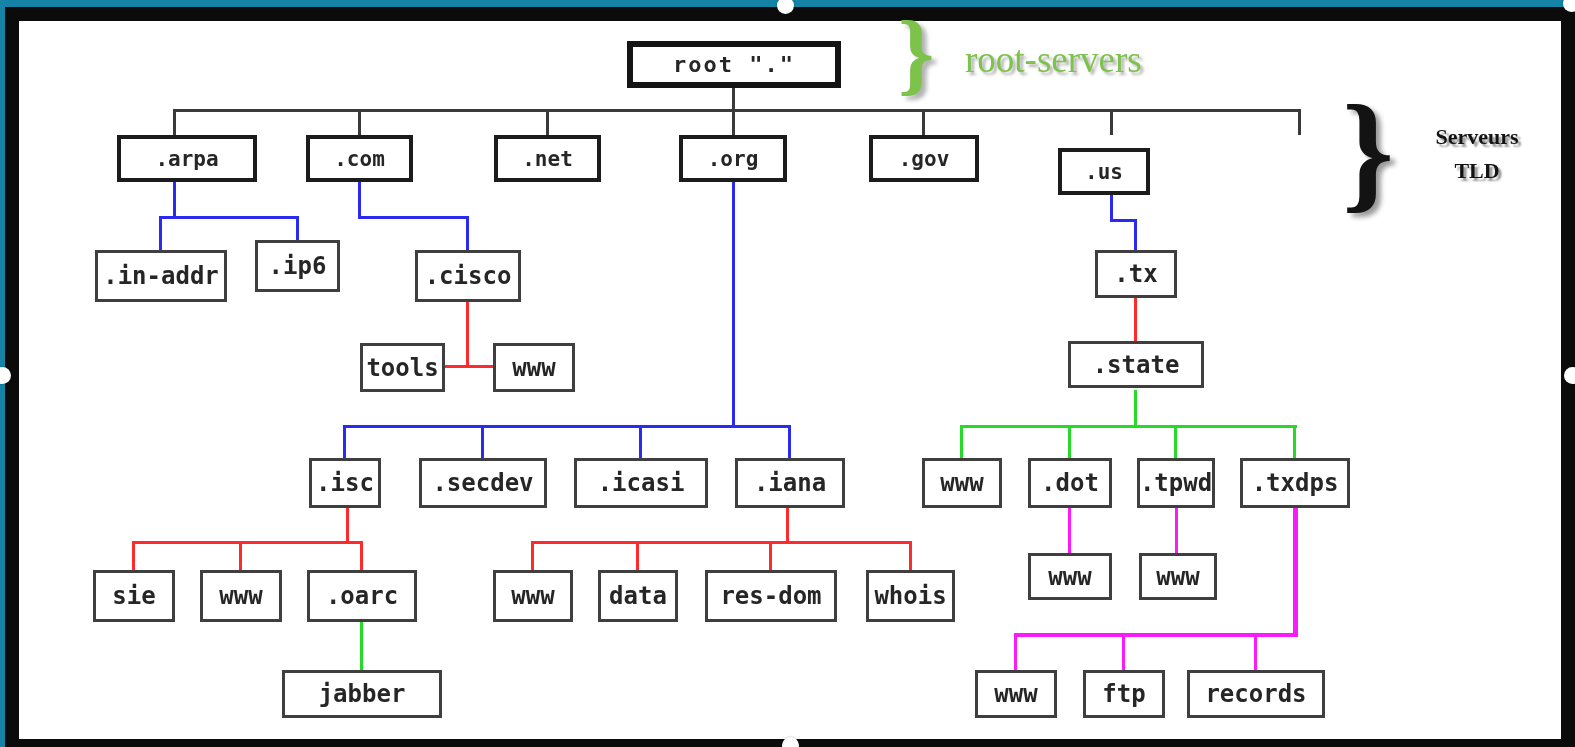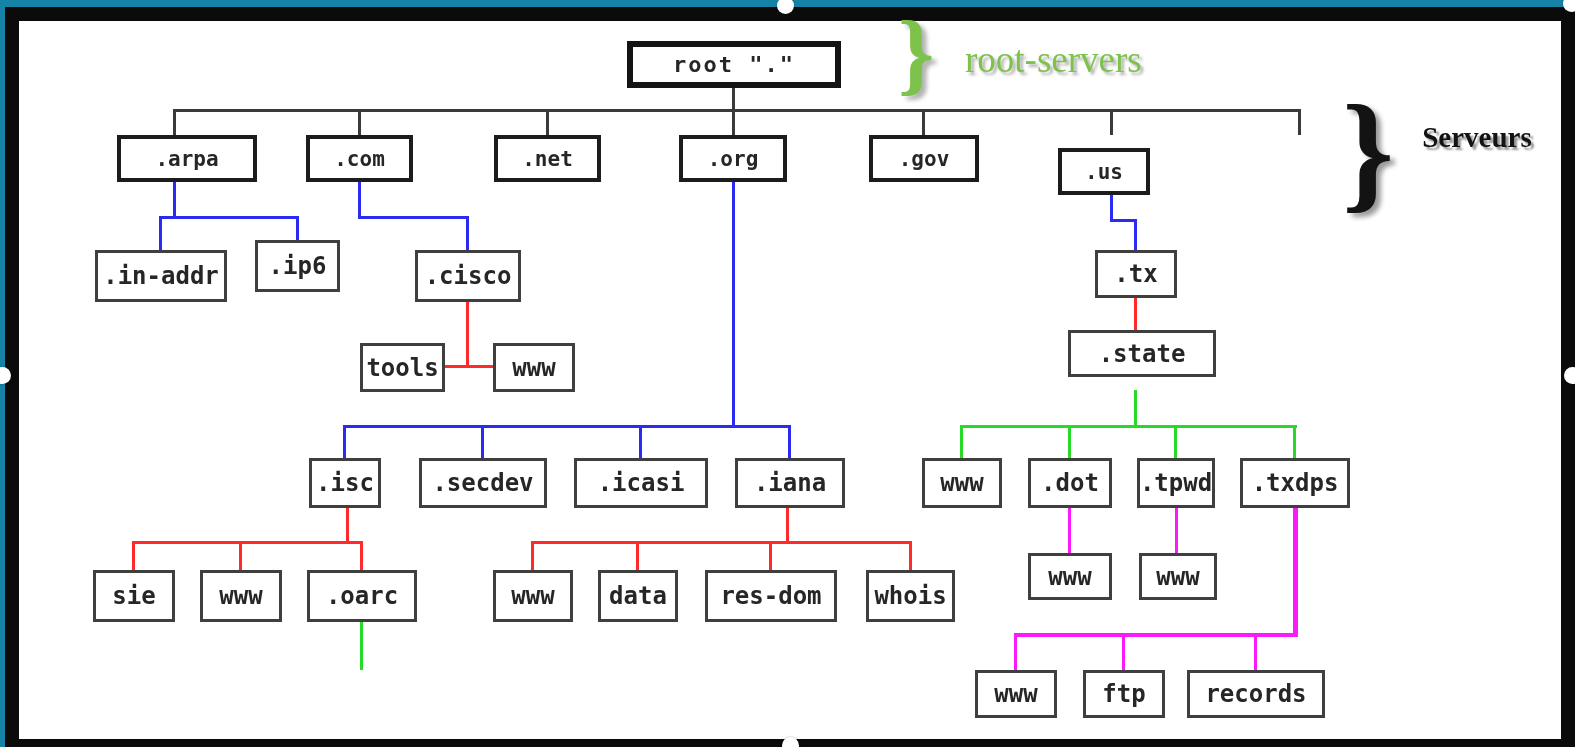--- a/index.html
+++ b/index.html
@@ -22,21 +22,21 @@
   .ln{position:absolute;display:block;}
   .c-black{background:var(--line-black);} .c-blue{background:var(--line-blue);}
   .c-red{background:var(--line-red);}     .c-green{background:var(--line-green);}
   .c-magenta{background:var(--line-magenta);}
   .brace{position:absolute;font-family:"Liberation Serif",serif;font-weight:bold;line-height:1;}
   .brace.green{color:var(--accent-green);font-size:92px;line-height:100px;text-shadow:5px 4px 4px #b4b4b4;}
   .brace.black{color:var(--label-black);font-size:132px;line-height:142px;text-shadow:5px 4px 5px #9a9a9a;}
   .annot-green{position:absolute;font-family:"Liberation Serif",serif;font-weight:normal;
         font-size:37px;color:var(--accent-green);text-shadow:3px 3px 3px #b0b0b0;white-space:nowrap;}
   .annot-black{position:absolute;width:170px;text-align:center;font-family:"Liberation Serif",serif;
-        font-weight:bold;font-size:29px;line-height:34px;color:var(--label-black);text-shadow:3px 3px 2px #999;}
+        font-weight:bold;font-size:22px;line-height:34px;color:var(--label-black);text-shadow:3px 3px 2px #999;}
   .handle{position:absolute;width:17px;height:17px;border-radius:50%;background:#fff;box-shadow:0 0 2px rgba(0,0,0,.35);}
 </style>
 </head>
 <body>
 
 <div id="stage">
   <div class="frame-black"></div>
   <div class="canvas"></div>
 
   <div>
@@ -140,55 +140,57 @@
   <div class="node tld" style="left:869px;top:135px;width:110px;height:47px">.gov</div>
   <div class="node tld" style="left:1058px;top:148px;width:92px;height:47px">.us</div>
 
   <div class="node" style="left:95px;top:250px;width:132px;height:52px">.in-addr</div>
   <div class="node" style="left:255px;top:240px;width:85px;height:52px">.ip6</div>
   <div class="node" style="left:415px;top:250px;width:106px;height:52px">.cisco</div>
   <div class="node" style="left:1095px;top:250px;width:82px;height:48px">.tx</div>
 
   <div class="node" style="left:360px;top:343px;width:85px;height:49px">tools</div>
   <div class="node" style="left:493px;top:343px;width:82px;height:49px">www</div>
-  <div class="node" style="left:1068px;top:330px;width:148px;height:47px">.state</div>
+  <div class="node" style="left:1068px;top:341px;width:136px;height:47px">.state</div>
 
   <div class="node" style="left:309px;top:458px;width:72px;height:50px">.isc</div>
   <div class="node" style="left:419px;top:458px;width:128px;height:50px">.secdev</div>
   <div class="node" style="left:574px;top:458px;width:134px;height:50px">.icasi</div>
   <div class="node" style="left:735px;top:458px;width:110px;height:50px">.iana</div>
 
   <div class="node" style="left:922px;top:458px;width:80px;height:50px">www</div>
   <div class="node" style="left:1028px;top:458px;width:84px;height:50px">.dot</div>
   <div class="node" style="left:1137px;top:458px;width:78px;height:50px">.tpwd</div>
   <div class="node" style="left:1240px;top:458px;width:110px;height:50px">.txdps</div>
 
   <div class="node" style="left:93px;top:570px;width:82px;height:52px">sie</div>
   <div class="node" style="left:200px;top:570px;width:82px;height:52px">www</div>
   <div class="node" style="left:307px;top:570px;width:110px;height:52px">.oarc</div>
 
   <div class="node" style="left:493px;top:570px;width:80px;height:52px">www</div>
   <div class="node" style="left:598px;top:570px;width:80px;height:52px">data</div>
   <div class="node" style="left:705px;top:570px;width:132px;height:52px">res-dom</div>
   <div class="node" style="left:866px;top:570px;width:89px;height:52px">whois</div>
 
+  <div class="node" style="left:282px;top:670px;width:160px;height:48px">jabber</div>
 
   <div class="node" style="left:1028px;top:553px;width:84px;height:47px">www</div>
   <div class="node" style="left:1139px;top:553px;width:78px;height:47px">www</div>
 
   <div class="node" style="left:975px;top:670px;width:82px;height:48px">www</div>
   <div class="node" style="left:1083px;top:670px;width:82px;height:48px">ftp</div>
   <div class="node" style="left:1187px;top:670px;width:138px;height:48px">records</div>
 
   <div class="brace green" style="left:898px;top:2px">}</div>
   <div class="annot-green" style="left:965px;top:38px">root-servers</div>
 
   <div class="brace black" style="left:1342px;top:80px">}</div>
   <div class="annot-black" style="left:1392px;top:120px">
     <div>Serveurs</div>
+    <div>TLD</div>
   </div>
 
   <div class="handle" style="left:777px;top:-3px"></div>
   <div class="handle" style="left:1563px;top:-5px"></div>
   <div class="handle" style="left:-6px;top:367px"></div>
   <div class="handle" style="left:1564px;top:367px"></div>
   <div class="handle" style="left:782px;top:737px"></div>
 </div>
 
 </body></html>

